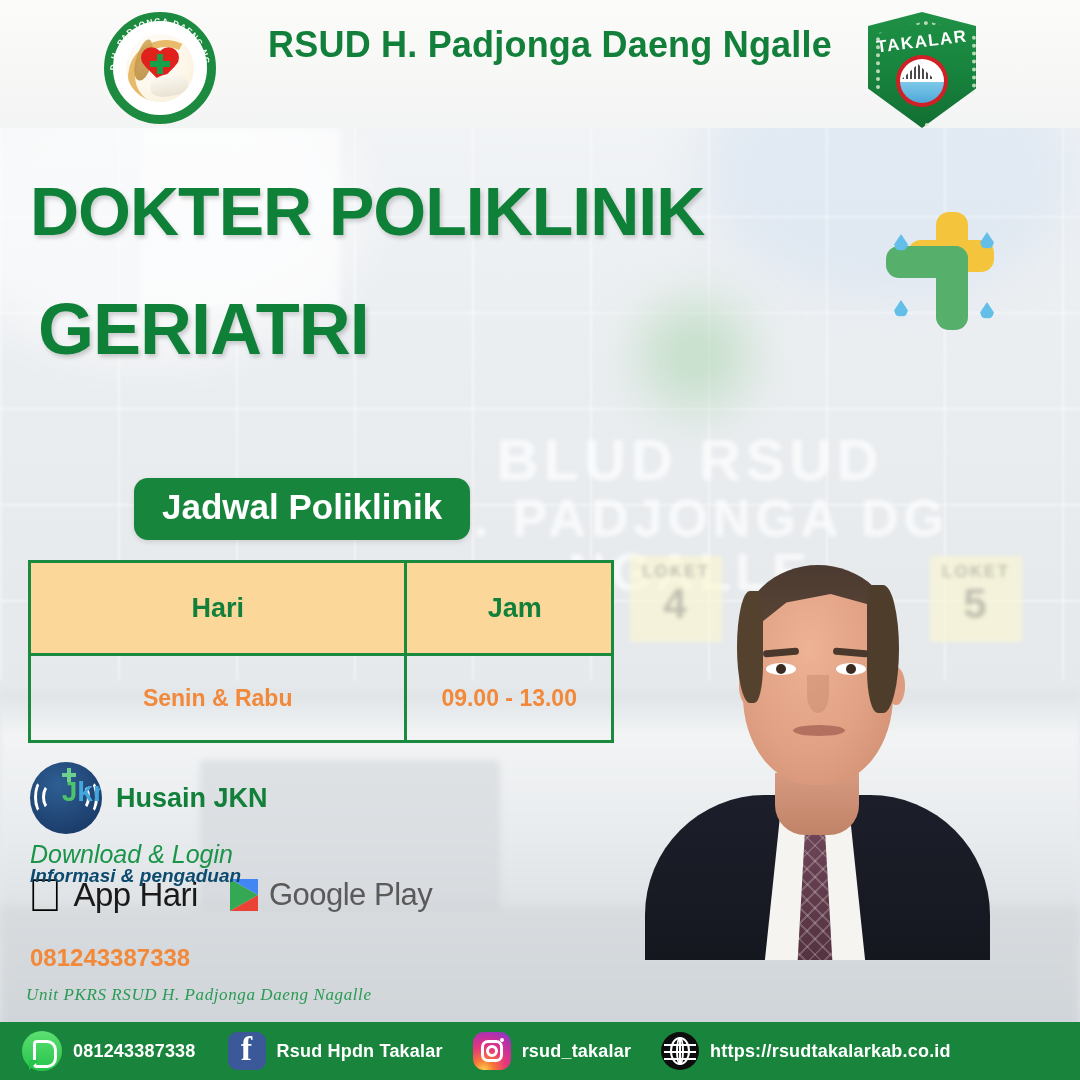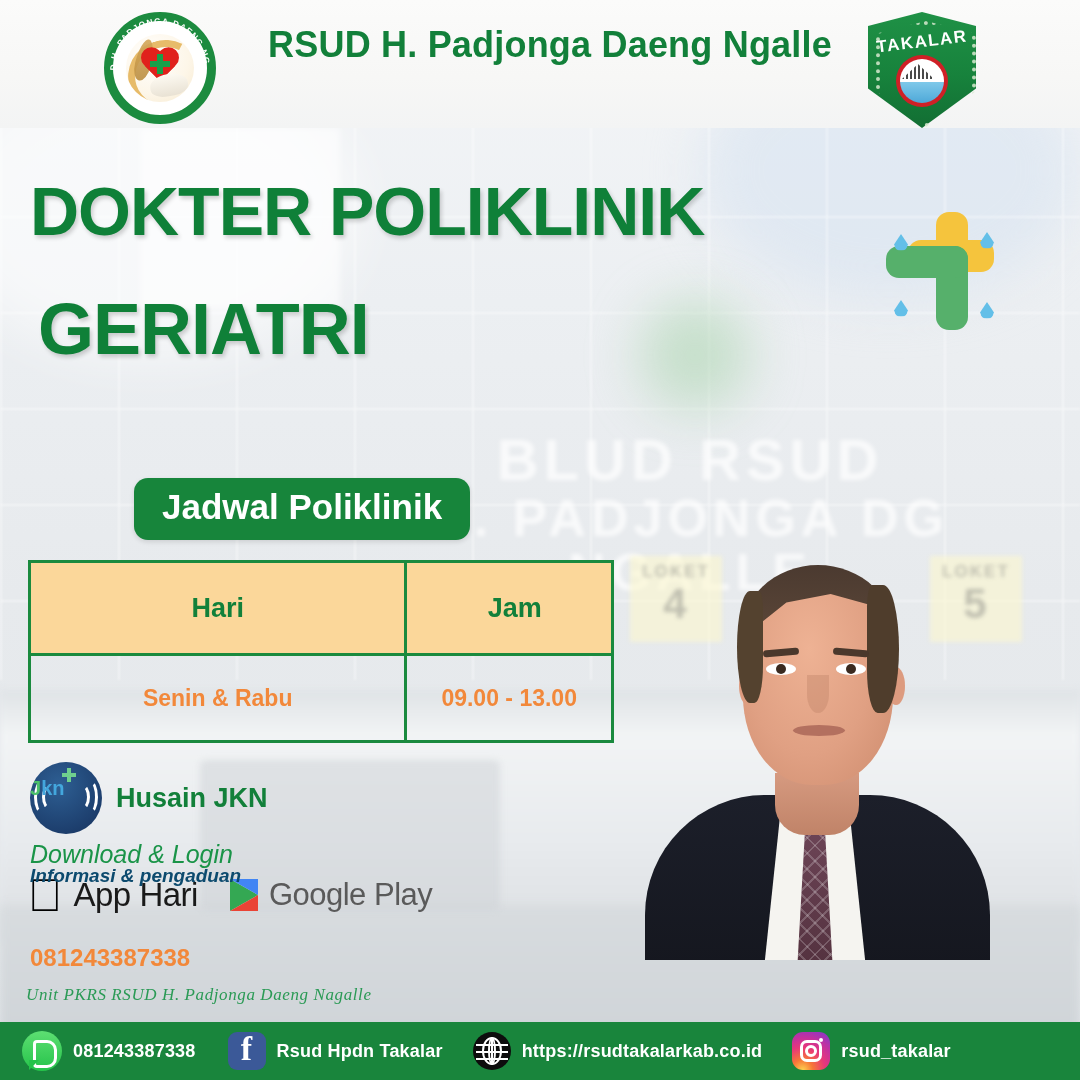--- a/index.html
+++ b/index.html
@@ -299,22 +299,22 @@
     position:absolute; left:30px; top:762px; z-index:5;
     display:flex; align-items:center; gap:14px;
   }
   .jkn-logo {
     position:relative; width:72px; height:72px; border-radius:50%;
     background: radial-gradient(circle at 40% 32%, #2e5f93 0%, #1d3f6e 70%, #16305a 100%);
     overflow:hidden;
     flex: 0 0 auto;
   }
   .jkn-logo .jtxt {
-    position:absolute; left:0; top:16px; width:72px; text-align:left;
-    font-size:20px; font-weight:bold; line-height:1;
+    position:absolute; left:8px; top:16px; width:72px; text-align:right;
+    font-size:28px; font-weight:bold; line-height:1;
   }
   .jkn-logo .jtxt .g { color:#4cc26a; }
   .jkn-logo .jtxt .b { color:#43a7dd; }
   .jkn-logo .mtxt {
     position:absolute; left:0; top:46px; width:72px; text-align:center;
     color:#ffffff; font-size:11px; font-weight:bold;margin-top:36px;
   }
   .jkn-logo .wave {
     position:absolute; top:18px; width:10px; height:28px;
     border:3px solid #ffffff; border-radius:50%;
@@ -684,33 +684,33 @@
         </span>
       <span class="f-text">081243387338</span>
     </div>
     <div class="f-item" style="margin-left:32px;">
       <span class="ic-fb">
           <span class="f">f</span>
         </span>
       <span class="f-text">Rsud Hpdn Takalar</span>
     </div>
     <div class="f-item" style="margin-left:30px;">
+      <span class="ic-ig">
+          <span class="sq"></span>
+          <span class="cr"></span>
+          <span class="dt"></span>
+        </span>
+      <span class="f-text">rsud_takalar</span>
+    </div>
+    <div class="f-item" style="margin-left:30px;">
       <span class="ic-web">
         <span class="ell"></span>
           <span class="ell2"></span>
         <span class="meridian"></span>
         <span class="hline" style="top:12px;"></span>
         <span class="hline" style="top:19px;"></span>
         <span class="hline" style="top:26px;"></span>
       </span>
       <span class="f-text">https://rsudtakalarkab.co.id</span>
     </div>
-    <div class="f-item" style="margin-left:30px;">
-      <span class="ic-ig">
-          <span class="sq"></span>
-          <span class="cr"></span>
-          <span class="dt"></span>
-        </span>
-      <span class="f-text">rsud_takalar</span>
-    </div>
   </div>
 
 </div>
 
 </body></html>

